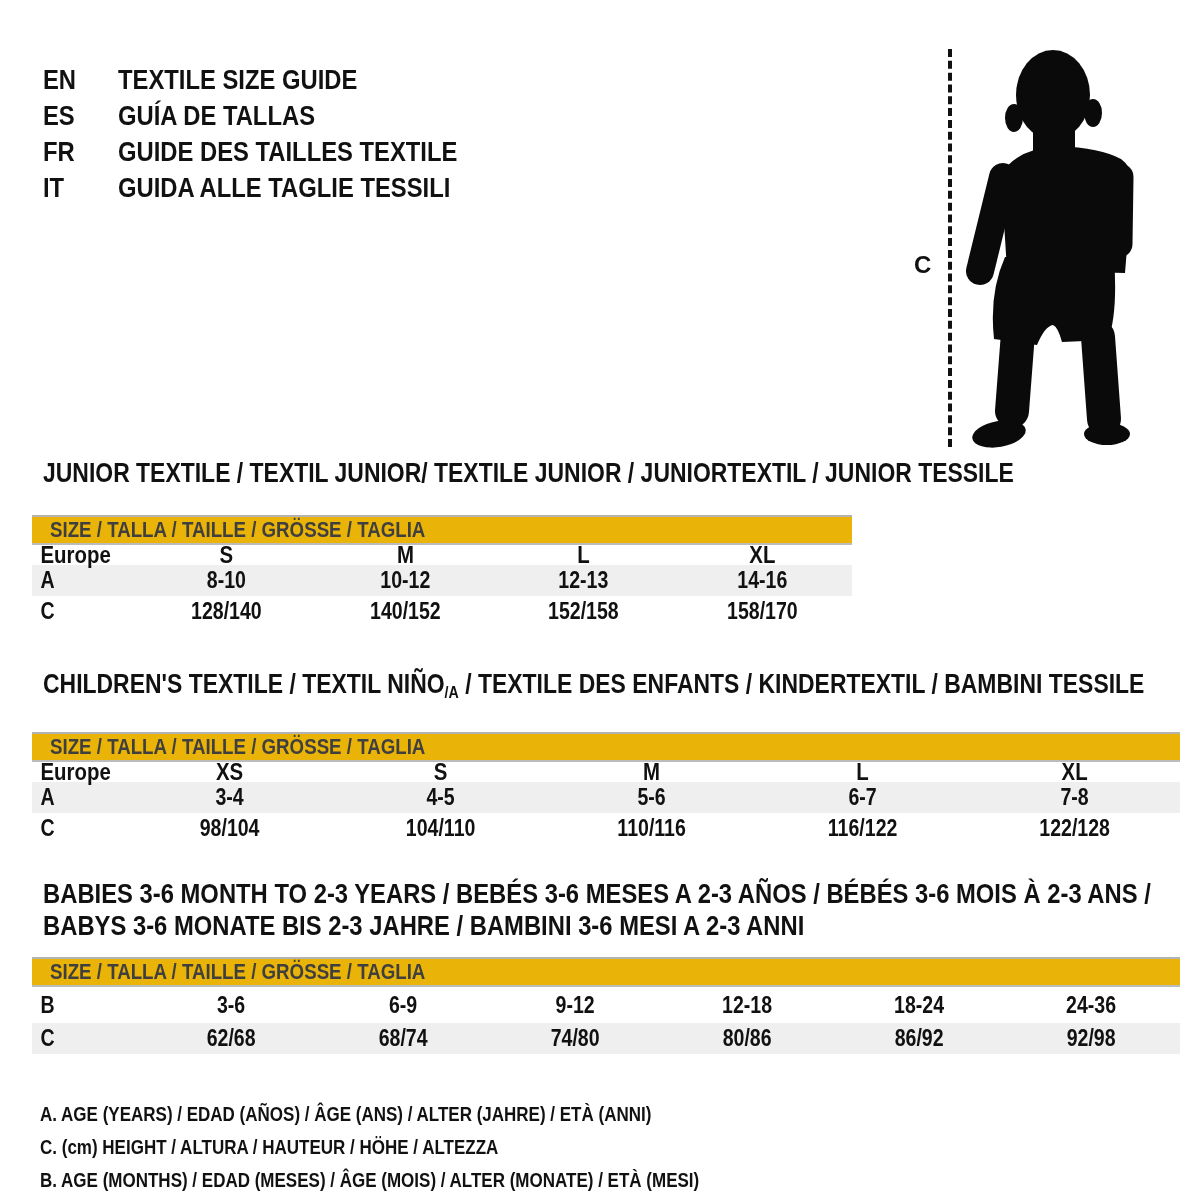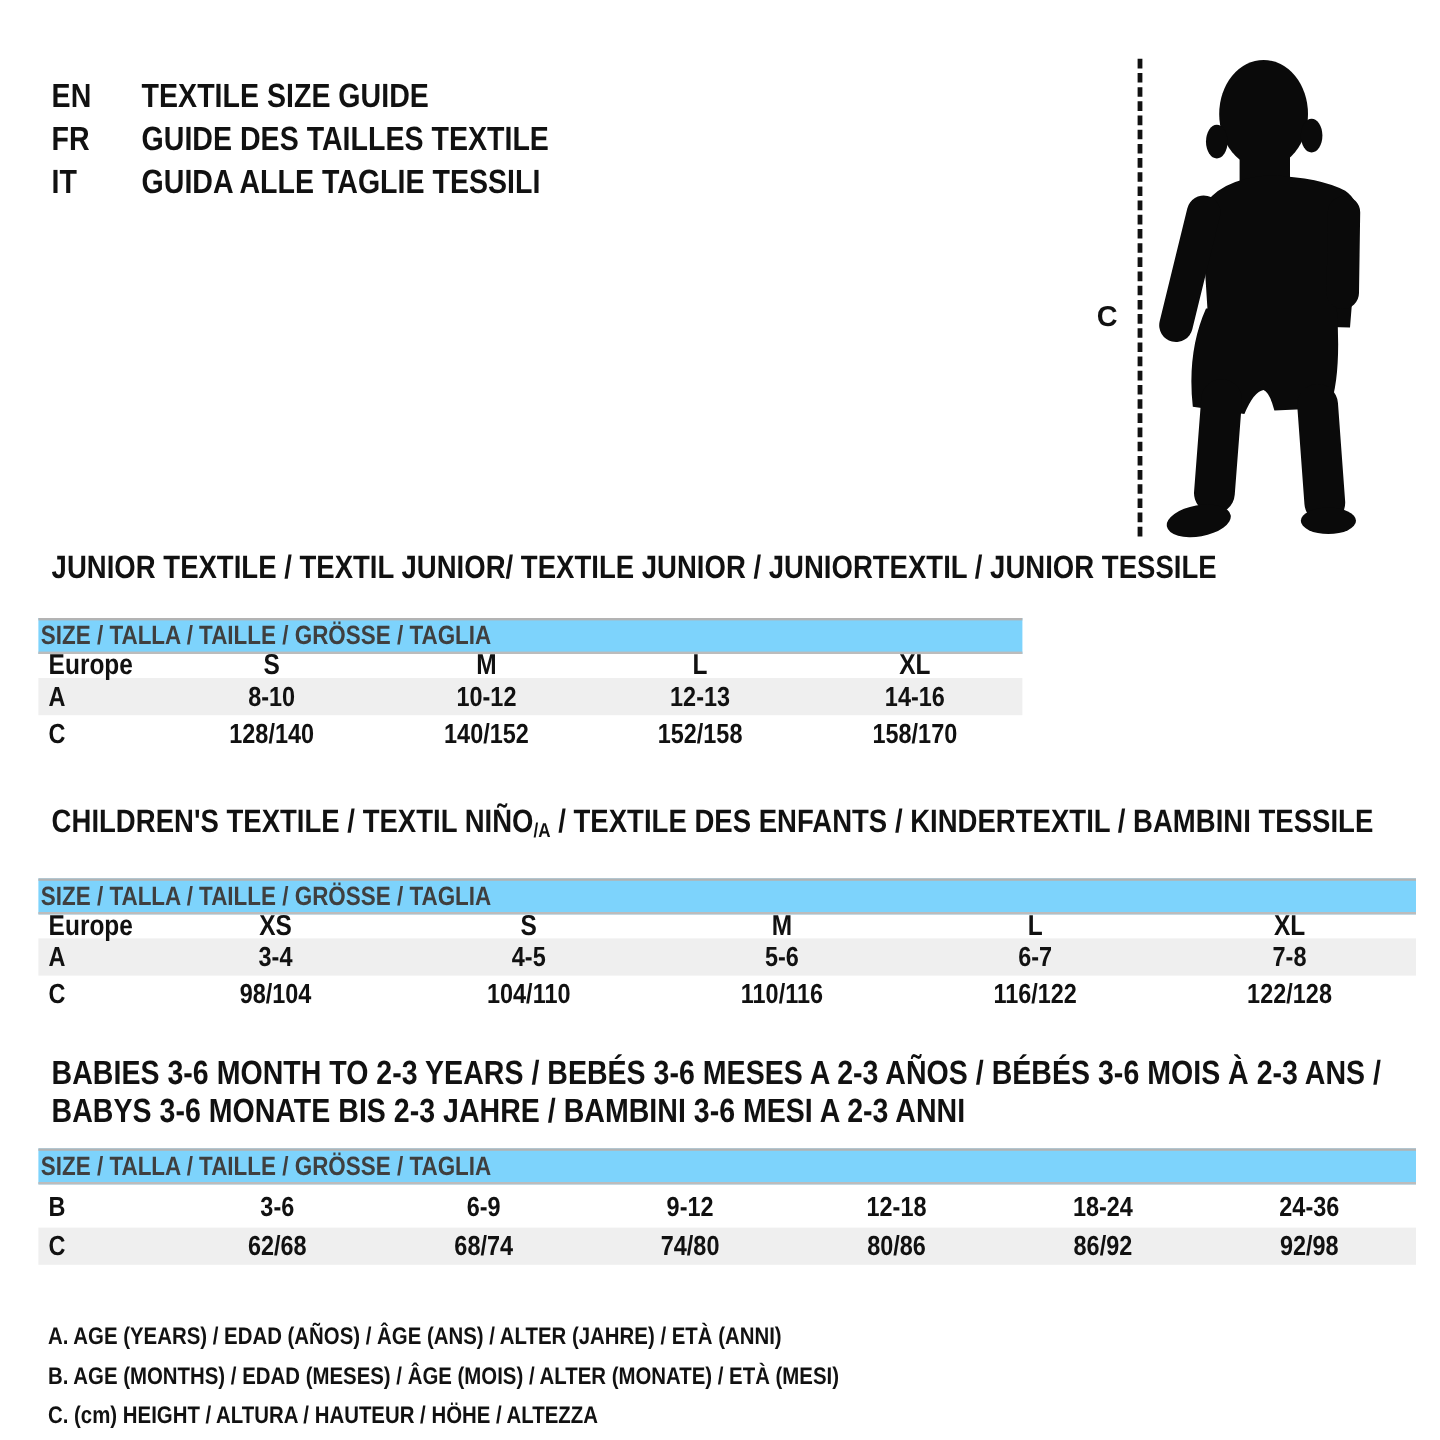--- a/index.html
+++ b/index.html
@@ -39,25 +39,25 @@
   .sec-title { font-size: 27px; line-height: 22px; margin: 0 0 0 11px; font-weight: bold; }
   .sec-title .sub { font-size: 0.62em; vertical-align: -0.28em; }
   .sec-title2 { font-size: 28px; line-height: 32px; margin: 0 0 0 11px; font-weight: bold; }
 
   .size-table { margin-top: 31px; }
   .sec-children .size-table { margin-top: 28px; }
   .sec-babies .size-table { margin-top: 15px; }
 
   .size-bar {
     height: 30px; box-sizing: border-box;
-    background: #7dd3fc;
+    background: #eab308;
     border-top: 2px solid #b3b3b3;
     border-bottom: 2px solid #bcbcbc;
     display: flex; align-items: center;
-    padding-left: 2px;
+    padding-left: 18px;
     font-size: 22px; color: #3f3f3f;
   }
   .trow { display: flex; align-items: center; }
   .trow.head { height: 20px; font-size: 24px; }
   .trow.data { height: 31px; font-size: 23px; }
   .trow.tall { height: 36px; }
   .trow.stripe { background: #efefef; }
   .cell { text-align: center; transform: scaleX(0.85); transform-origin: 50% 50%; white-space: nowrap; }
   .cell.label { text-align: left; transform-origin: 0 50%; padding-left: 10px; box-sizing: border-box; }
 
@@ -73,20 +73,24 @@
 </style>
 </head>
 <body>
 
 <div class="page">
 
   <div class="lang-header">
     <div class="lang-row">
       <span class="lang-code">EN</span>
       <span class="lang-title">TEXTILE SIZE GUIDE</span>
+    </div>
+    <div class="lang-row">
+      <span class="lang-code">ES</span>
+      <span class="lang-title">GUÍA DE TALLAS</span>
     </div>
     <div class="lang-row">
       <span class="lang-code">FR</span>
       <span class="lang-title">GUIDE DES TAILLES TEXTILE</span>
     </div>
     <div class="lang-row">
       <span class="lang-code">IT</span>
       <span class="lang-title">GUIDA ALLE TAGLIE TESSILI</span>
     </div>
   </div>
@@ -198,17 +202,17 @@
         <span class="cell d">74/80</span>
         <span class="cell d">80/86</span>
         <span class="cell d">86/92</span>
         <span class="cell d">92/98</span>
       </div>
     </div>
   </section>
 
   <div class="footer">
     <div class="note"><span class="cond-l">A. AGE (YEARS) / EDAD (AÑOS) / ÂGE (ANS) / ALTER (JAHRE) / ETÀ (ANNI)</span></div>
+    <div class="note"><span class="cond-l">C. (cm) HEIGHT / ALTURA / HAUTEUR / HÖHE / ALTEZZA</span></div>
     <div class="note"><span class="cond-l">B. AGE (MONTHS) / EDAD (MESES) / ÂGE (MOIS) / ALTER (MONATE) / ETÀ (MESI)</span></div>
-    <div class="note"><span class="cond-l">C. (cm) HEIGHT / ALTURA / HAUTEUR / HÖHE / ALTEZZA</span></div>
   </div>
 
 </div>
 
 </body></html>

